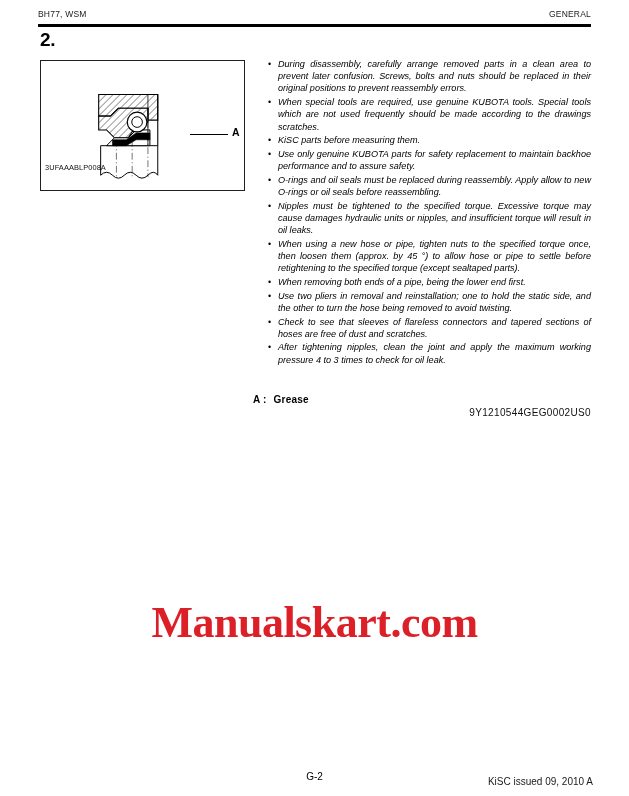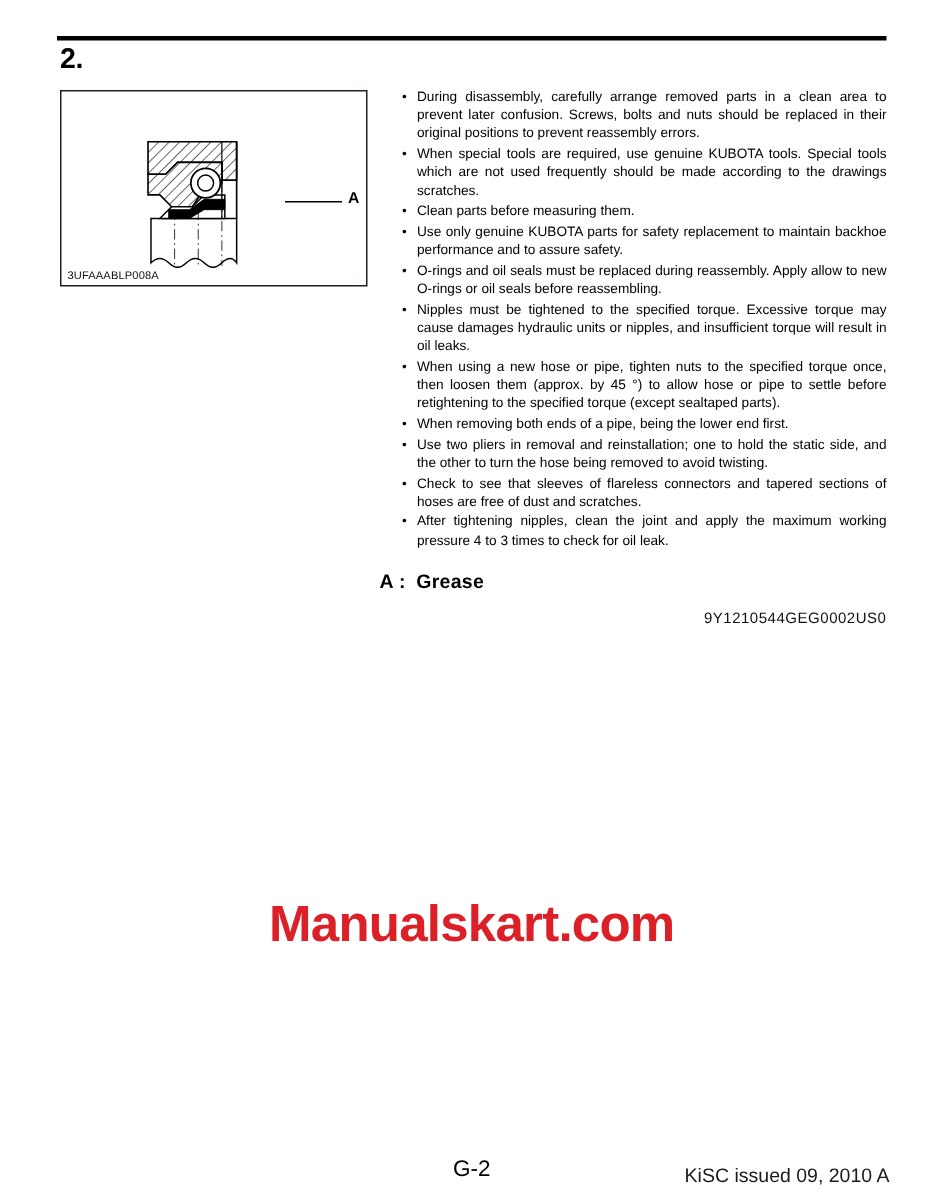--- a/index.html
+++ b/index.html
@@ -84,21 +84,21 @@
     position: absolute;
     top: 0;
     left: 0;
     width: 100%;
     height: 100%;
     display: block;
   }
   .figure-id {
     position: absolute;
     left: 4px;
-    bottom: 2px;
+    bottom: 18px;
     font-size: 7.4px;
     letter-spacing: 0.1px;
     color: #111111;
     white-space: nowrap;
   }
 
   
   .callout-a {
     position: absolute;
     top: 126px;
@@ -143,28 +143,29 @@
     color: #000000;
   }
   .bullet .body {
     flex: 1 1 auto;
     font-size: 9.1px;
     line-height: 12.2px;
     text-align: justify;
     text-justify: inter-word;
     color: #000000;
     hyphens: none;
+    font-style: italic;
   }
 
   
   .legend {
     position: absolute;
-    top: 380px;
+    top: 394px;
     left: 253px;
-    font-size: 13px;
+    font-size: 10px;
     font-weight: bold;
     letter-spacing: 0.2px;
     white-space: nowrap;
     text-align: center;
   }
   .legend .lg-key { font-weight: bold; }
   .legend .lg-val { font-weight: bold; margin-left: 7px; }
 
   
   .doc-code {
@@ -177,50 +178,55 @@
     white-space: nowrap;
   }
 
   
   .watermark {
     position: absolute;
     top: 597px;
     left: 0;
     width: 629px;
     text-align: center;
-    font-size: 34px;
+    font-size: 44px;
     font-weight: bold;
     letter-spacing: -0.5px;
     white-space: nowrap;
+    font-family: Liberation Serif, serif;
   }
 
   
   .footer-page {
     position: absolute;
     top: 771px;
     left: 0;
     width: 629px;
     text-align: center;
-    font-size: 15px;
+    font-size: 10px;
   }
   .footer-note {
     position: absolute;
     top: 776px;
     right: 36px;
-    font-size: 13px;
+    font-size: 10px;
     color: #1a1a1a;
     white-space: nowrap;
     padding-left: 37px;
   }
 </style>
 </head>
 <body>
 
 <div class="page">
 
+  <div class="running-head">
+    <span>BH77, WSM</span>
+    <span>GENERAL</span>
+  </div>
   <div class="rule-top"></div>
 
   <div class="section-title">
     <span class="section-num">2.</span>
   </div>
 
   <div class="figure-box">
     <svg class="figure-svg" viewBox="0 0 205 131">
       <defs>
         <pattern id="hatch" width="5" height="5" patternUnits="userSpaceOnUse" patternTransform="rotate(45)">
@@ -263,21 +269,21 @@
     <div class="bullet">
       <span class="dot">•</span>
       <span class="body">During disassembly, carefully arrange removed parts in a clean area to prevent later confusion. Screws, bolts and nuts should be replaced in their original positions to prevent reassembly errors.</span>
     </div>
     <div class="bullet">
       <span class="dot">•</span>
       <span class="body">When special tools are required, use genuine KUBOTA tools. Special tools which are not used frequently should be made according to the drawings scratches.</span>
     </div>
     <div class="bullet">
       <span class="dot">•</span>
-      <span class="body">Clean parts before measuring them.</span>
+      <span class="body">KiSC parts before measuring them.</span>
     </div>
     <div class="bullet">
       <span class="dot">•</span>
       <span class="body">Use only genuine KUBOTA parts for safety replacement to maintain backhoe performance and to assure safety.</span>
     </div>
     <div class="bullet">
       <span class="dot">•</span>
       <span class="body">O-rings and oil seals must be replaced during reassembly. Apply allow to new O-rings or oil seals before reassembling.</span>
     </div>
     <div class="bullet">

